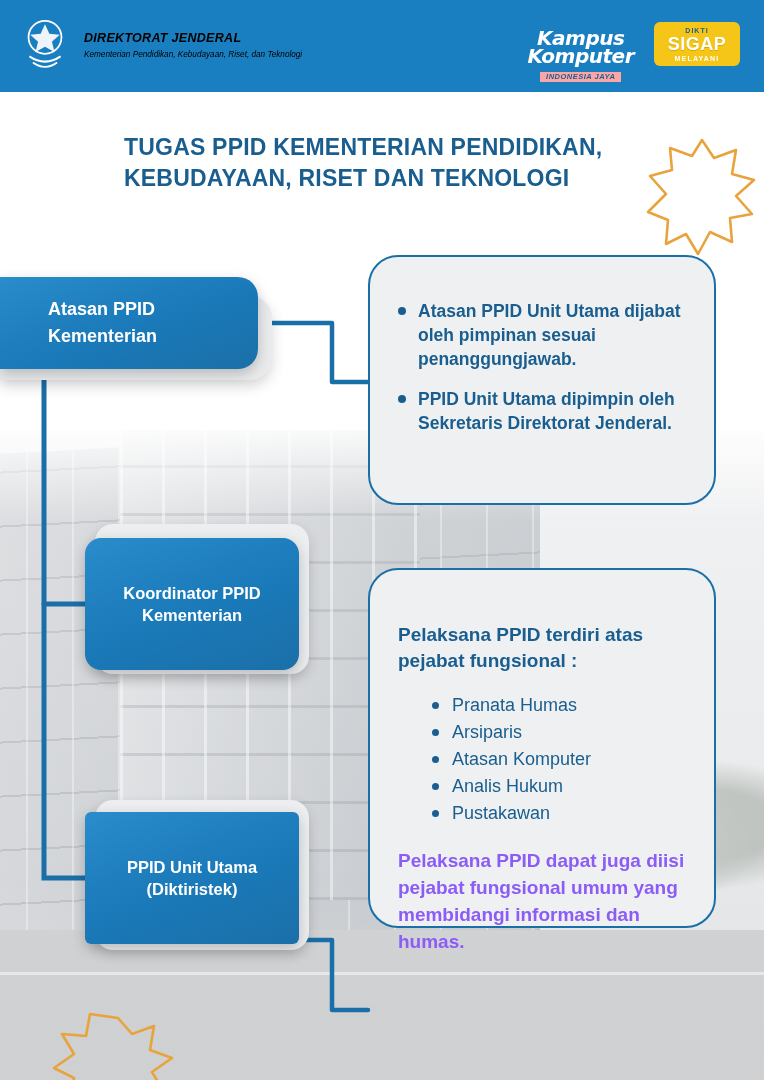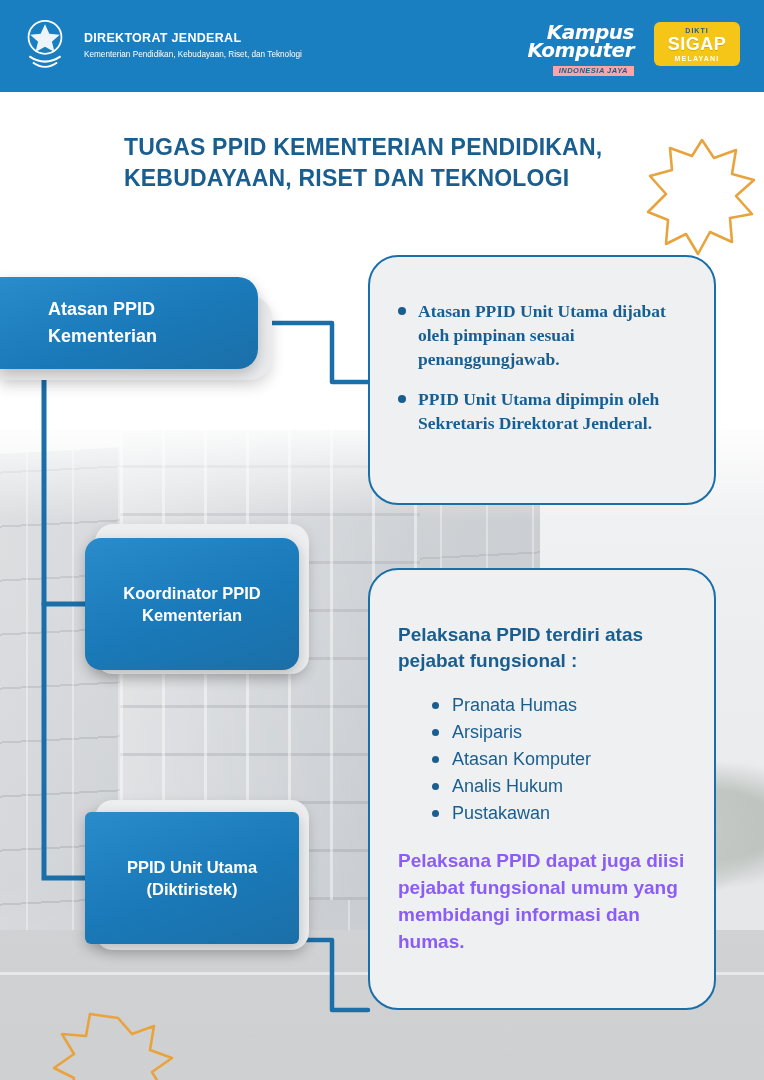--- a/index.html
+++ b/index.html
@@ -23,39 +23,39 @@
   }
   .logo-wrap {
     margin-left: 18px;
     width: 54px; height: 58px;
     display: flex; align-items: center; justify-content: center;
   }
   .logo-tut {
     width: 52px; height: 56px;
     position: relative;
   }
-  .header-text { margin-left: 12px; color: #ffffff; }
+  .header-text { margin-left: 12px; color: #000000; font-style: italic; }
   .header-text .l1, .header-text .l2 {
     font-size: 12.5px;
     font-weight: bold;
     letter-spacing: .3px;
     line-height: 15px;
   }
   .header-text .l3 {
     font-size: 8.2px;
     line-height: 13px;
     margin-top: 2px;
     font-weight: normal;
   }
 
   
   .km-logo {
     position: absolute;
-    right: 130px; top: 22px;
-    text-align: right;
+    right: 130px; top: 28px;
+    text-align: center;
     line-height: 1;
   }
   .km-logo .km1 {
     font-family: "DejaVu Sans", sans-serif;
     font-size: 20px; font-weight: bold; font-style: italic;
     color: #ffffff; letter-spacing: -.5px;
   }
   .km-logo .km2 {
     font-family: "DejaVu Sans", sans-serif;
     font-size: 20px; font-weight: bold; font-style: italic;
@@ -269,25 +269,25 @@
     border-radius: 30px;
     color: #1a5e8f;
   }
   #panel-top {
     left: 368px; top: 255px;
     width: 348px; height: 250px;
     padding: 42px 26px 20px 24px;
   }
   #panel-bottom {
     left: 368px; top: 568px;
-    width: 348px; height: 442px;
+    width: 348px; height: 360px;
     padding: 52px 26px 20px 28px;
   }
 
-  .blist { list-style: none; font-family: Liberation Serif, serif; }
+  .blist { list-style: none; }
   .blist li {
     position: relative;
     padding-left: 24px;
     font-size: 17.5px;
     font-weight: bold;
     line-height: 24px;
     margin-bottom: 16px;
     color: #1a5e8f;
   }
   .blist li::before {

